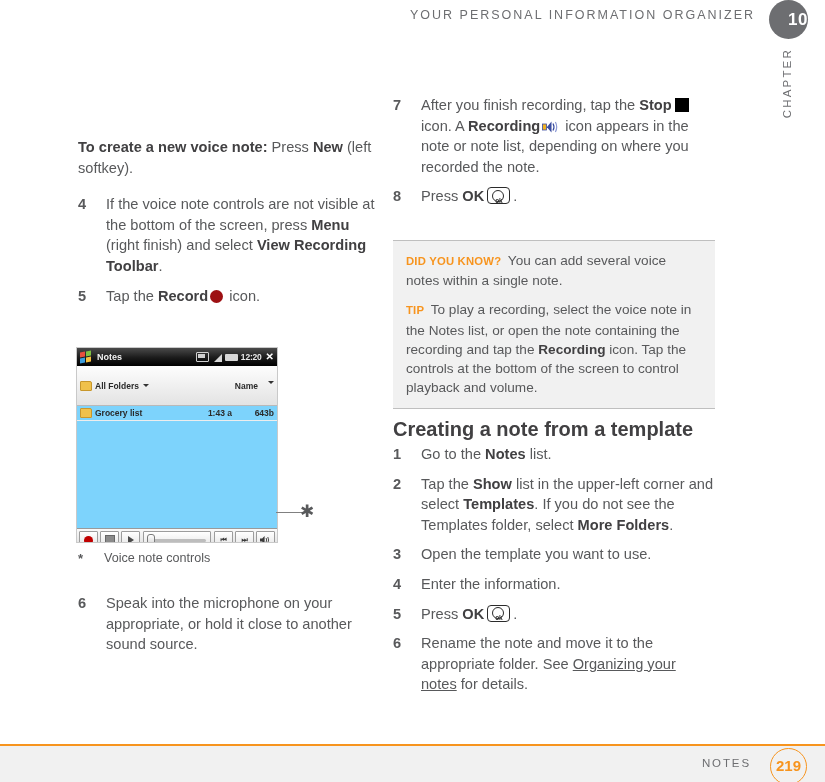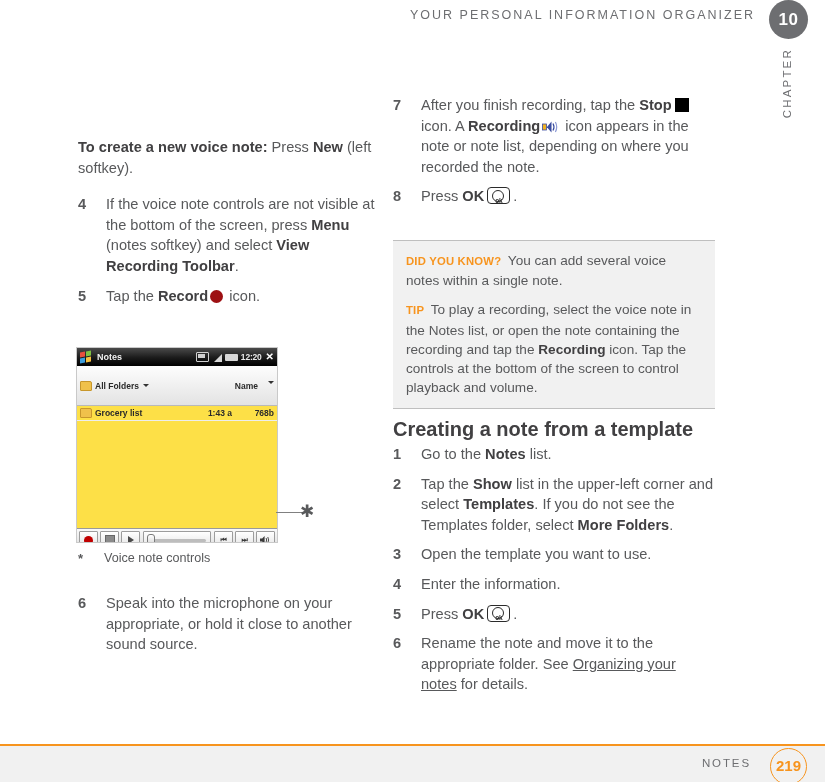--- a/index.html
+++ b/index.html
@@ -37,21 +37,21 @@
     position: absolute;
     left: 769px;
     top: 0px;
     width: 39px;
     height: 39px;
     border-radius: 50%;
     background: #6d6e71;
     color: #ffffff;
     font-size: 17px;
     font-weight: bold;
-    text-align: center;
+    text-align: right;
     line-height: 39px;
     letter-spacing: 0.5px;
   }
   .chapter-word {
     position: absolute;
     left: 781px;
     top: 48px;
     font-size: 11.5px;
     letter-spacing: 2.2px;
     color: #6d6e71;
@@ -264,21 +264,21 @@
     align-items: flex-start;
     gap: 10px;
   }
   .caret {
     width: 0; height: 0;
     border-left: 3px solid transparent;
     border-right: 3px solid transparent;
     border-top: 3.5px solid #333;
   }
   .dev-list {
-    background: #fde047;
+    background: #7dd3fc;
     height: 122px;
     position: relative;
   }
   .dev-row {
     display: flex;
     align-items: center;
     height: 14px;
     padding: 0 3px;
     font-size: 8.5px;
     font-weight: bold;
@@ -509,21 +509,21 @@
 
 <div class="col col-left">
 
   <p class="para lead">
     <b>To create a new voice note:</b><span> Press </span><b>New</b><span> (left softkey).</span>
   </p>
 
 
   <div class="step">
     <span class="step-num">4</span>
-    <span class="step-body"><span>If the voice note controls are not visible at the bottom of the screen, press </span><b>Menu</b><span> (notes softkey) and select </span><b>View Recording Toolbar</b><span>.</span></span>
+    <span class="step-body"><span>If the voice note controls are not visible at the bottom of the screen, press </span><b>Menu</b><span> (right finish) and select </span><b>View Recording Toolbar</b><span>.</span></span>
   </div>
 
   <div class="step">
     <span class="step-num">5</span>
     <span class="step-body"><span>Tap the </span><b>Record</b><span class="ico ico-record-dot"></span><span> icon.</span></span>
   </div>
 
 </div>
 
 <div class="device">
@@ -553,21 +553,21 @@
       <span>Name</span>
       <span class="caret"></span>
     </span>
   </div>
 
   <div class="dev-list">
     <div class="dev-row">
       <span class="folder-ic"></span>
       <span class="nm">Grocery list</span>
       <span class="tm">1:43 a</span>
-      <span class="sz">768b</span>
+      <span class="sz">643b</span>
     </div>
   </div>
 
   <div class="dev-toolbar">
     <span class="tb-btn">
         <span class="tb-rec"></span>
       </span>
     <span class="tb-btn">
         <span class="tb-stop"></span>
       </span>

